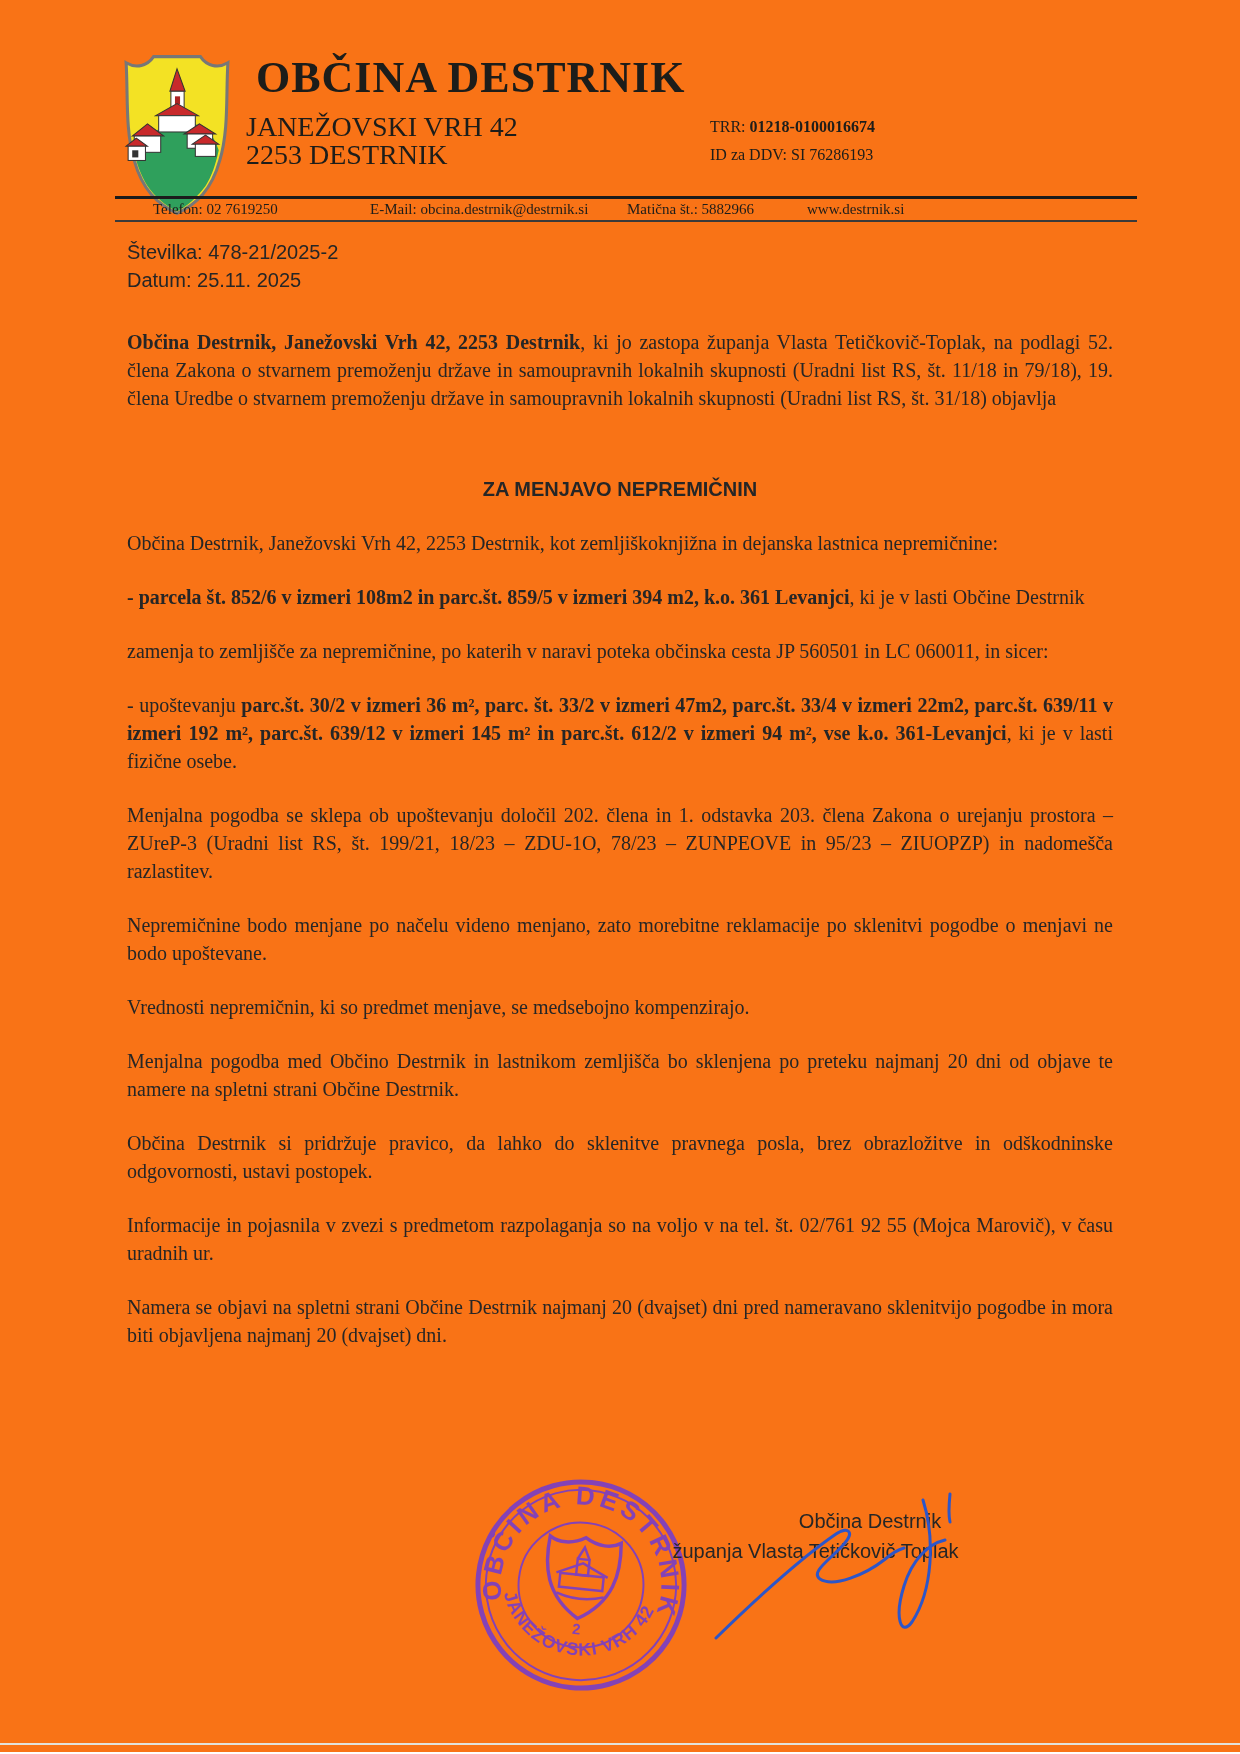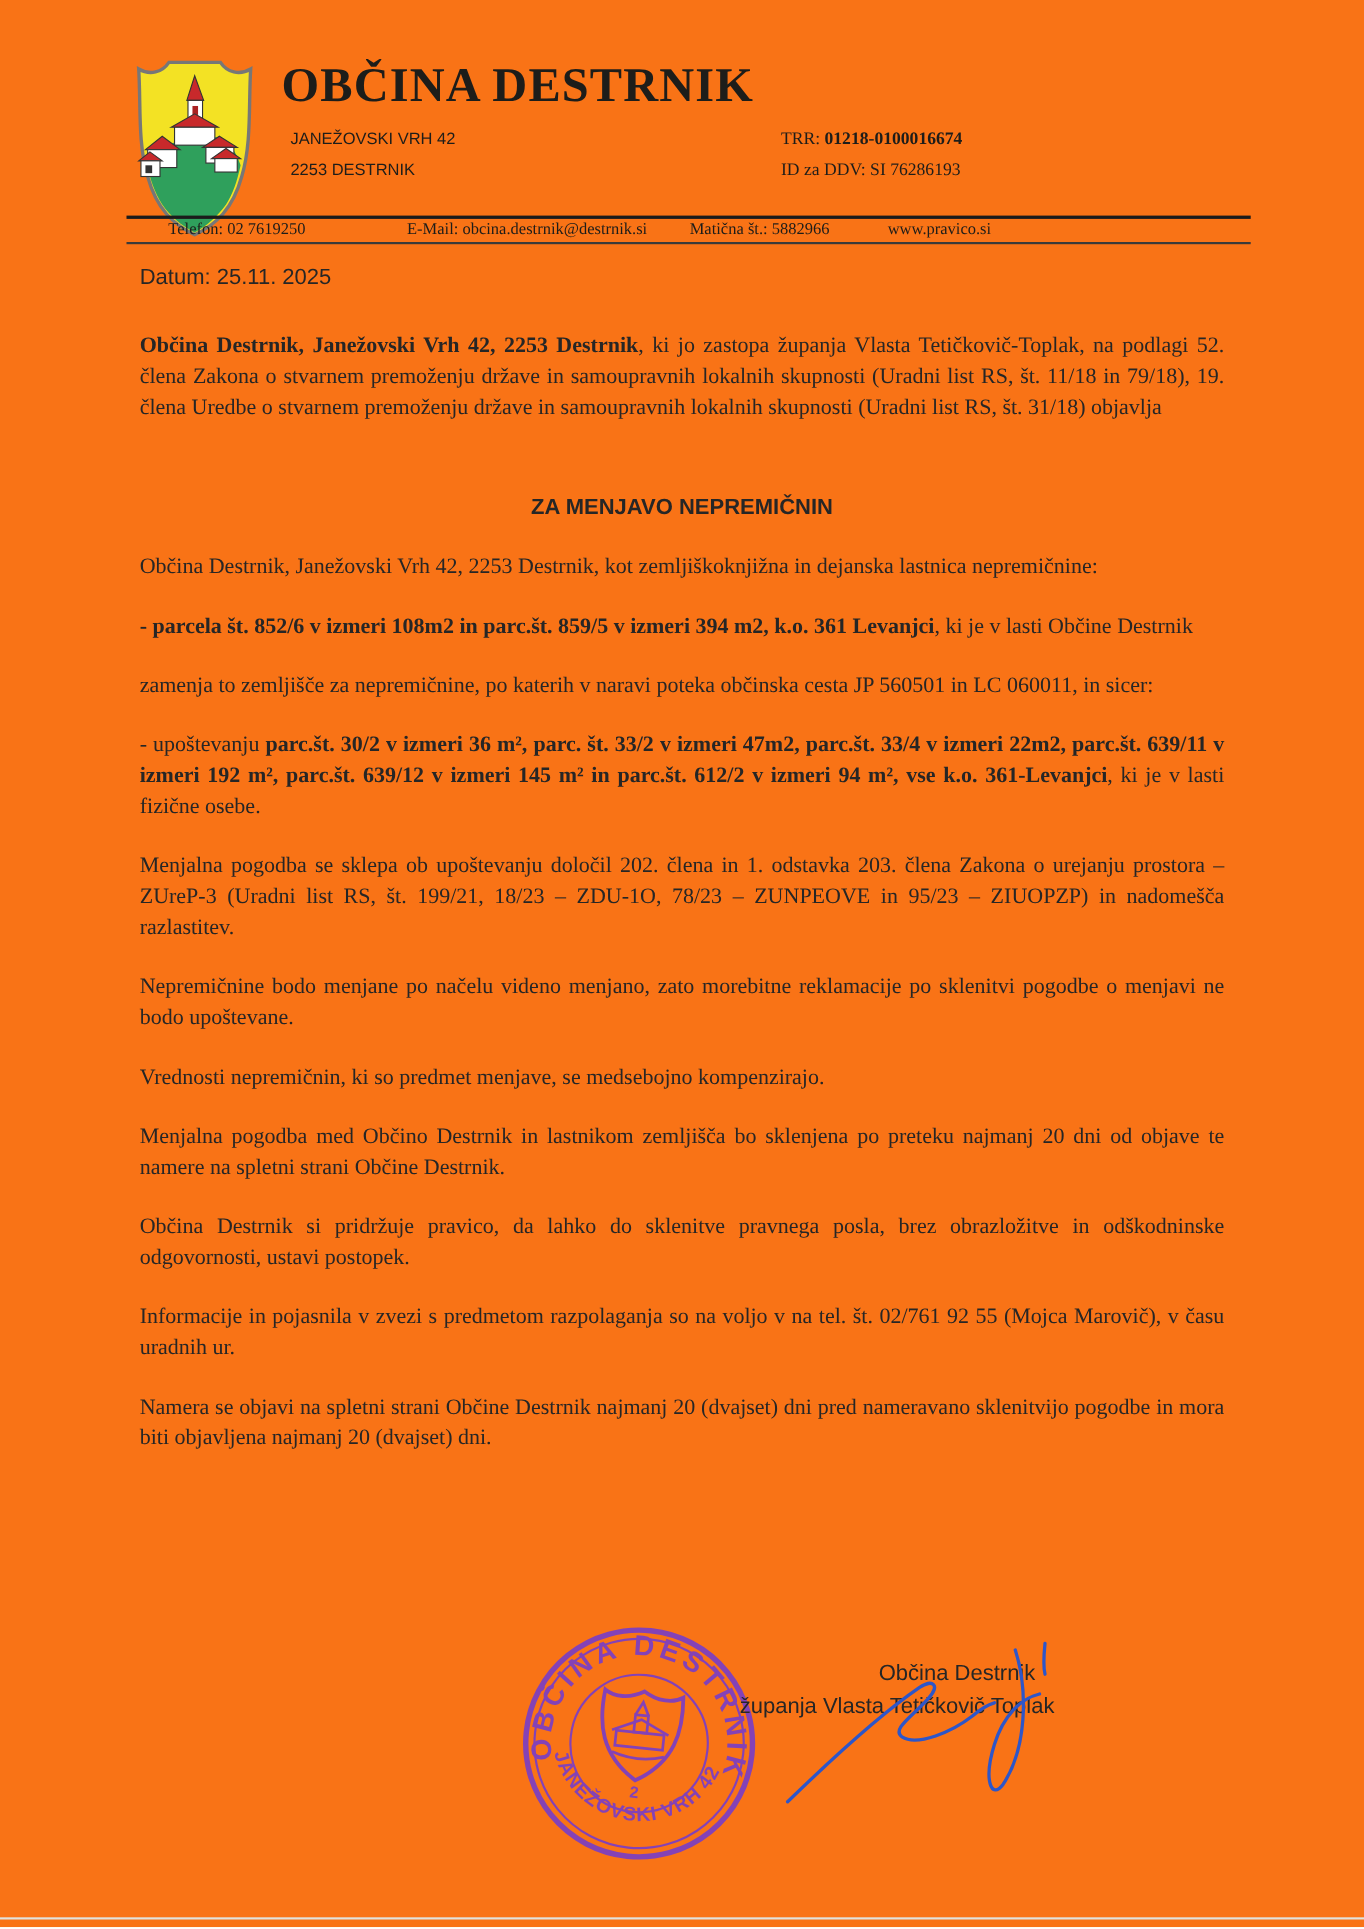--- a/index.html
+++ b/index.html
@@ -8,22 +8,22 @@
     font-family:"Liberation Sans", sans-serif; color:#242424; overflow:hidden;
   }
   
   .coa { position:absolute; left:120px; top:50px; width:114px; height:168px; }
   .org-title {
     position:absolute; left:256px; top:52px;
     font-family:"Liberation Serif", serif; font-weight:bold;
     font-size:44px; letter-spacing:1px; color:#1d1d1a; white-space:nowrap;
   }
   .addr {
-    position:absolute; left:264px; top:113px;
-    font-family:Liberation Sans, sans-serif; font-size:15px; line-height:28px; color:#1d1d1a;
+    position:absolute; left:246px; top:113px;
+    font-family:Liberation Serif, serif; font-size:28px; line-height:28px; color:#1d1d1a;
   }
   .ids {
     position:absolute; left:710px; top:113px;
     font-family:"Liberation Serif", serif; font-size:16px; line-height:28px; color:#1d1d1a;
   }
   .ids b { font-weight:bold; }
   .rule { position:absolute; left:115px; width:1022px; background:#1b1b1b; }
   .rule-thick { top:196px; height:3px; }
   .rule-thin  { top:220px; height:2px; background:#3a3a3a; }
   .contact-row {
@@ -86,26 +86,27 @@
   <div class="ids">
     <div><span>TRR:</span> <b>01218-0100016674</b></div>
     <div>ID za DDV: SI 76286193</div>
   </div>
 
   <div class="rule rule-thick"></div>
   <div class="contact-row">
     <span class="c-phone">Telefon: 02 7619250</span>
     <span class="c-email">E-Mail: obcina.destrnik@destrnik.si</span>
     <span class="c-reg">Matična št.: 5882966</span>
-    <span class="c-web">www.pravico.si</span>
+    <span class="c-web">www.destrnik.si</span>
   </div>
   <div class="rule rule-thin"></div>
 
   <div class="body-text">
     <div class="meta">
+      <div>Številka: 478-21/2025-2</div>
       <div>Datum: 25.11. 2025</div>
     </div>
 
     <p class="para intro"><span class="b">Občina Destrnik, Janežovski Vrh 42, 2253 Destrnik</span><span>, ki jo zastopa županja Vlasta Tetičkovič-Toplak, na podlagi 52. člena Zakona o stvarnem premoženju države in samoupravnih lokalnih skupnosti (Uradni list RS, št. 11/18 in 79/18), 19. člena Uredbe o stvarnem premoženju države in samoupravnih lokalnih skupnosti (Uradni list RS, št. 31/18) objavlja</span></p>
 
     <div class="doc-title">
       <div>ZA MENJAVO NEPREMIČNIN</div>
     </div>
 
     <p class="para">Občina Destrnik, Janežovski Vrh 42, 2253 Destrnik, kot zemljiškoknjižna in dejanska lastnica nepremičnine:</p>

